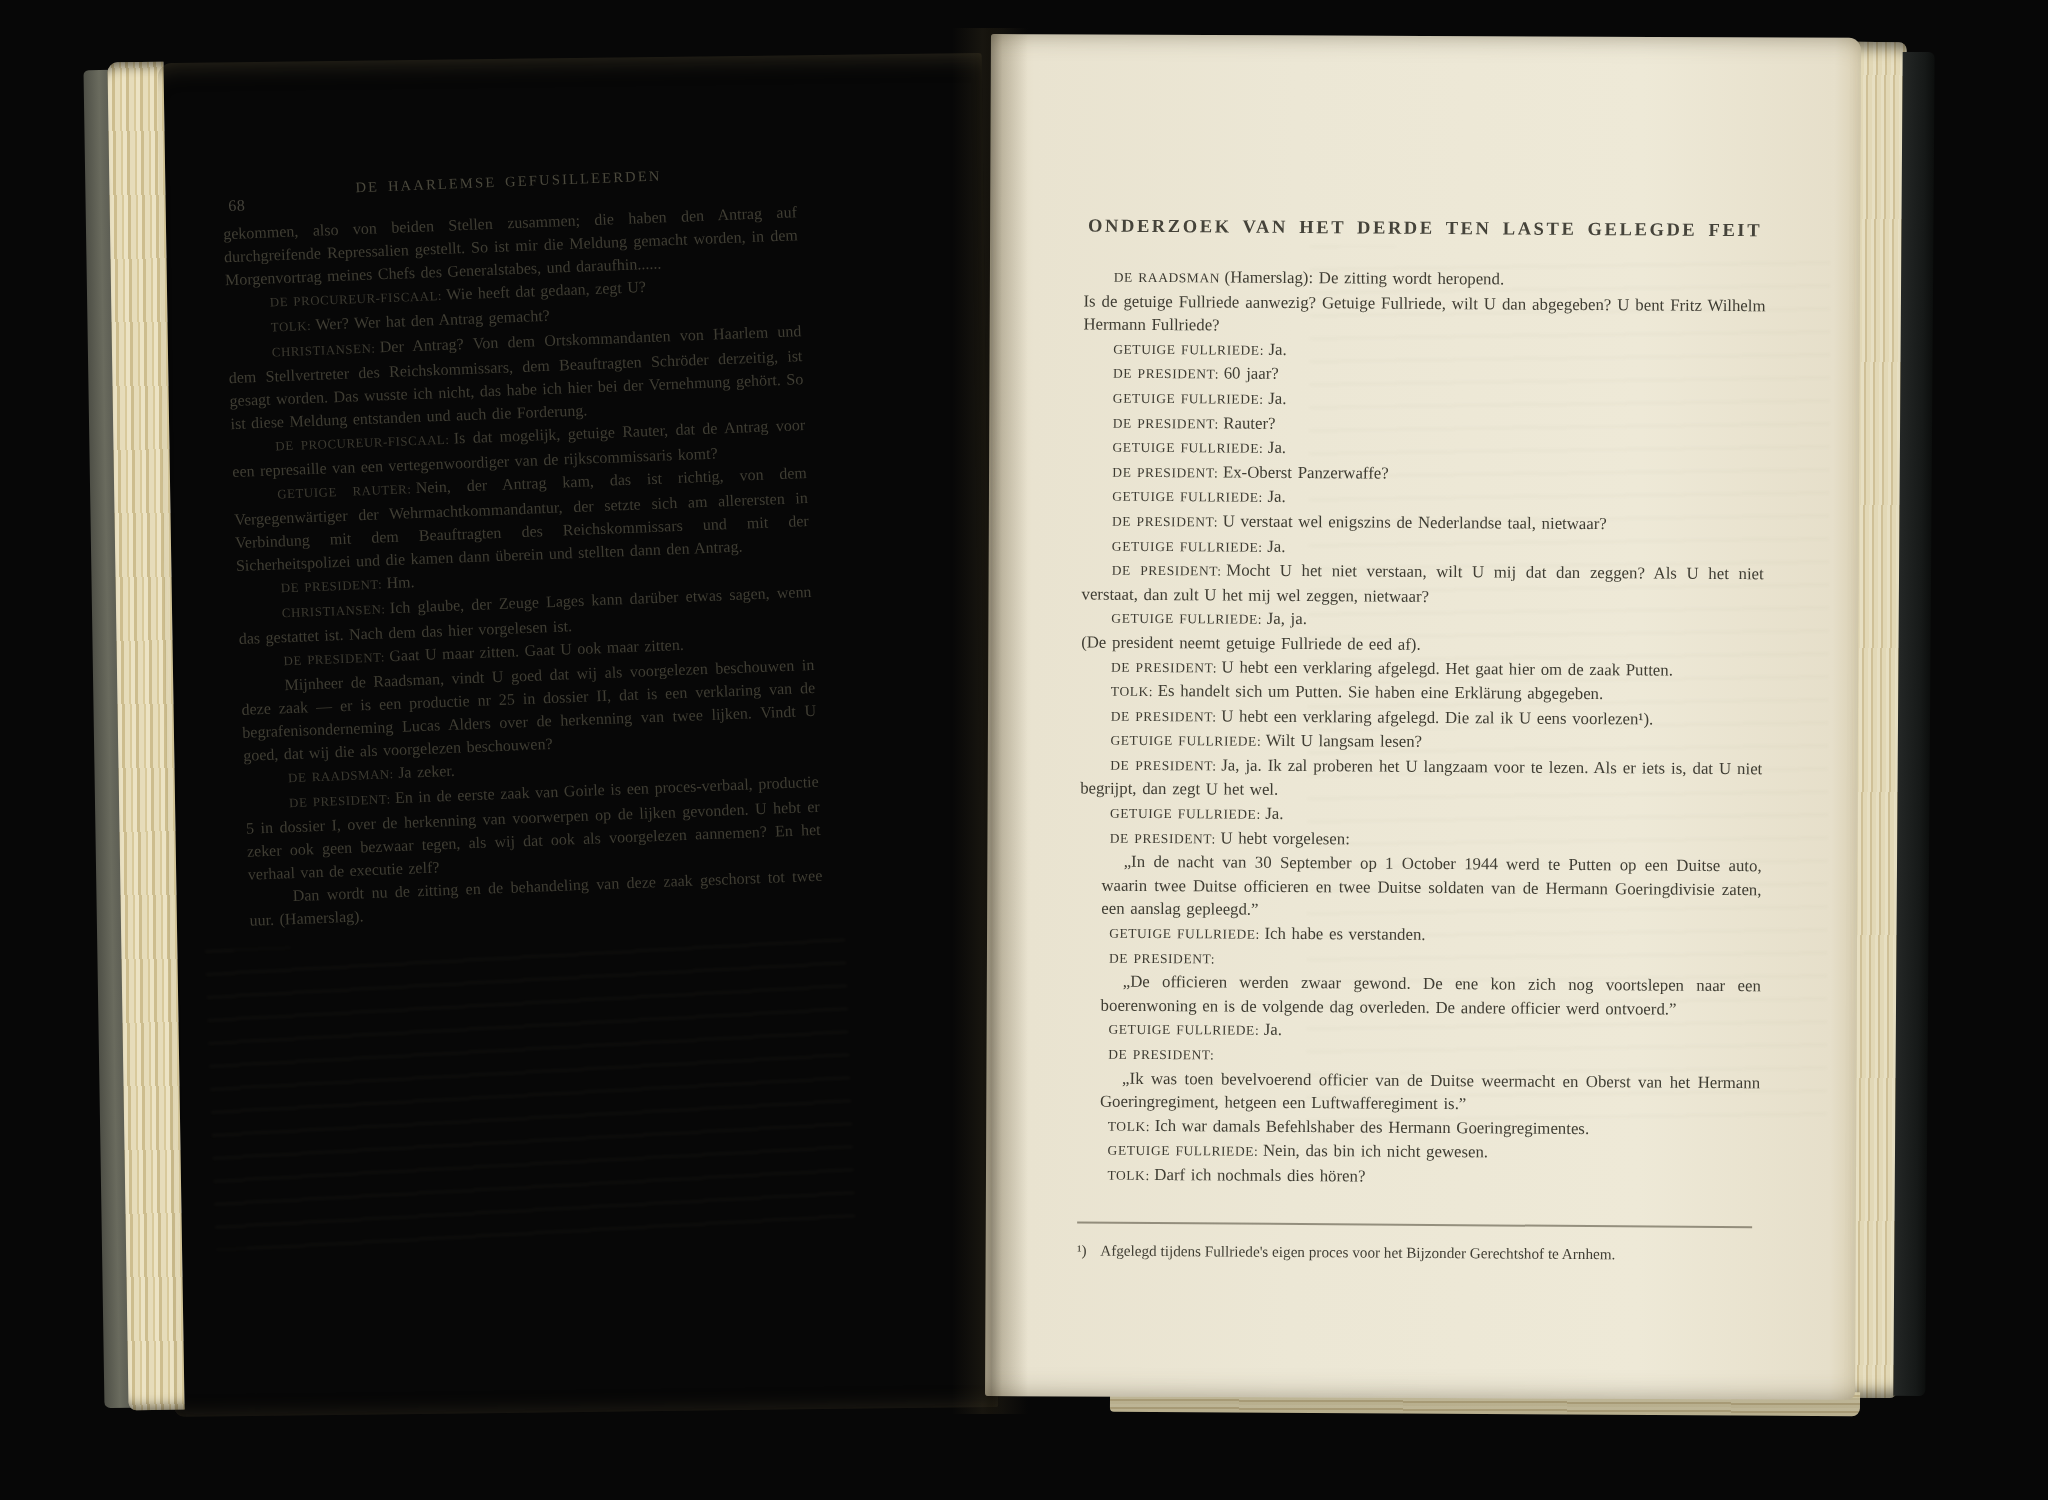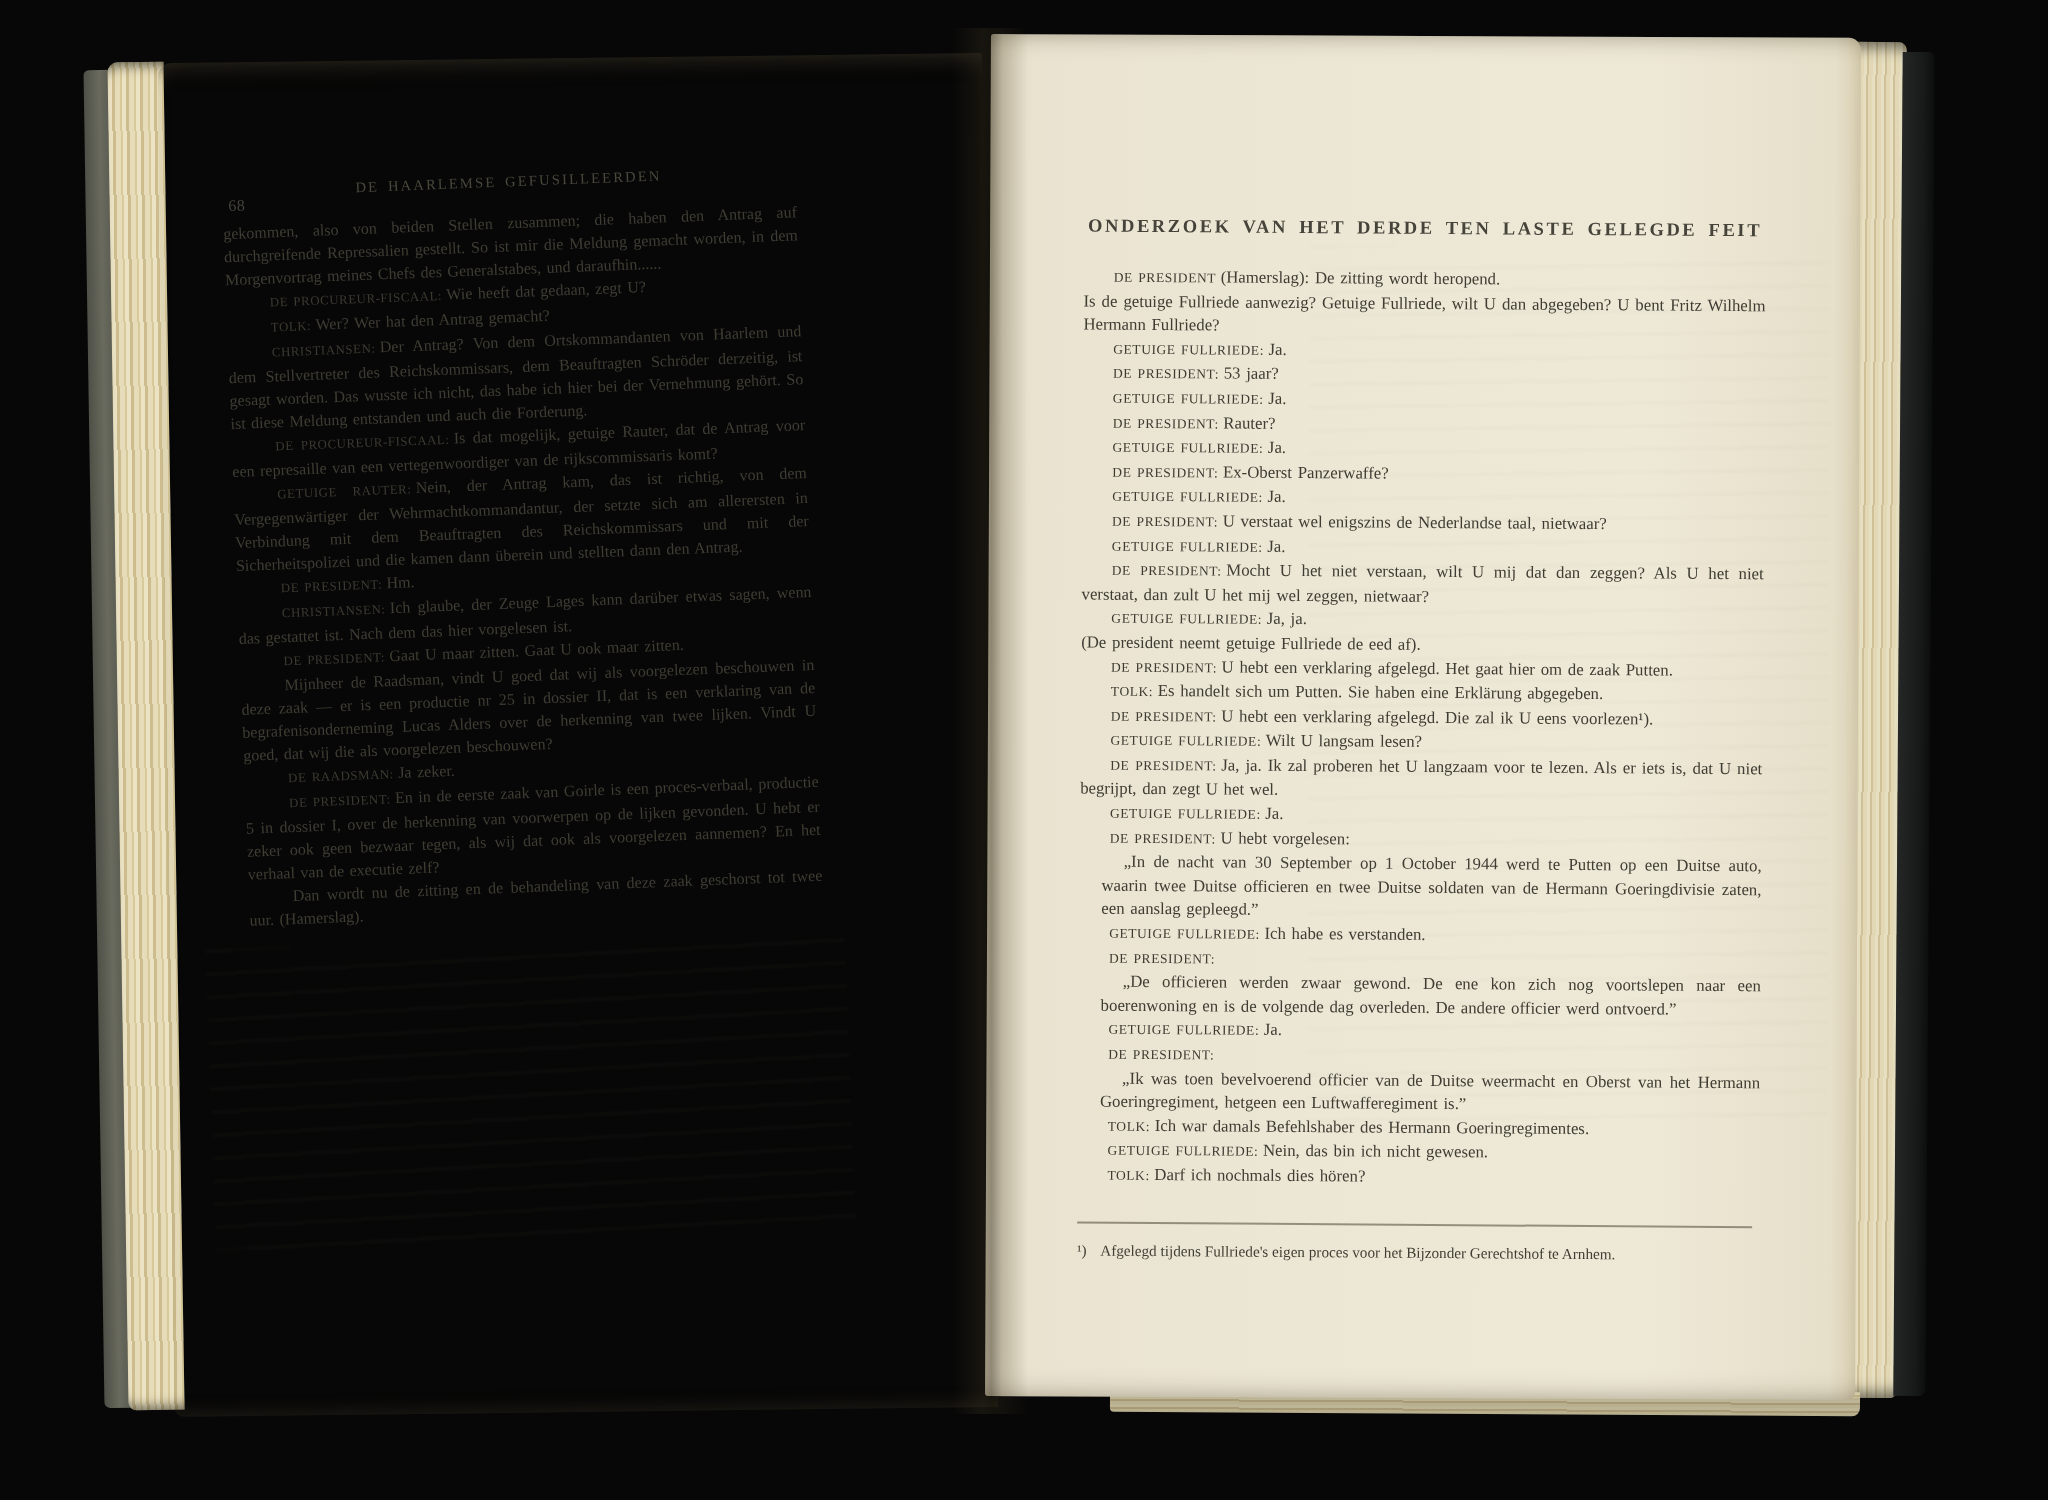--- a/index.html
+++ b/index.html
@@ -143,24 +143,24 @@
       <p class="para dialogue"><span class="speaker">DE PRESIDENT:</span><span class="ptext">En in de eerste zaak van Goirle is een proces-verbaal, productie 5 in dossier I, over de herkenning van voorwerpen op de lijken gevonden. U hebt er zeker ook geen bezwaar tegen, als wij dat ook als voorgelezen aannemen? En het verhaal van de executie zelf?</span></p>
       <p class="para dialogue"><span class="ptext">Dan wordt nu de zitting en de behandeling van deze zaak geschorst tot twee uur. (Hamerslag).</span></p>
     </div>
   </div>
 
   <div class="page page-right">
     <div class="ghost ghost-right"></div>
     <div class="textblock tb-right">
       <h2 class="chapter-heading">ONDERZOEK VAN HET DERDE TEN LASTE GELEGDE FEIT</h2>
 
-      <p class="para dialogue"><span class="speaker">DE PRESIDENT</span><span class="ptext">(Hamerslag): De zitting wordt heropend.</span></p>
+      <p class="para dialogue"><span class="speaker">DE RAADSMAN</span><span class="ptext">(Hamerslag): De zitting wordt heropend.</span></p>
       <p class="para plain"><span class="ptext">Is de getuige Fullriede aanwezig? Getuige Fullriede, wilt U dan abgegeben? U bent Fritz Wilhelm Hermann Fullriede?</span></p>
       <p class="para dialogue"><span class="speaker">GETUIGE FULLRIEDE:</span><span class="ptext">Ja.</span></p>
-      <p class="para dialogue"><span class="speaker">DE PRESIDENT:</span><span class="ptext">53 jaar?</span></p>
+      <p class="para dialogue"><span class="speaker">DE PRESIDENT:</span><span class="ptext">60 jaar?</span></p>
       <p class="para dialogue"><span class="speaker">GETUIGE FULLRIEDE:</span><span class="ptext">Ja.</span></p>
       <p class="para dialogue"><span class="speaker">DE PRESIDENT:</span><span class="ptext">Rauter?</span></p>
       <p class="para dialogue"><span class="speaker">GETUIGE FULLRIEDE:</span><span class="ptext">Ja.</span></p>
       <p class="para dialogue"><span class="speaker">DE PRESIDENT:</span><span class="ptext">Ex-Oberst Panzerwaffe?</span></p>
       <p class="para dialogue"><span class="speaker">GETUIGE FULLRIEDE:</span><span class="ptext">Ja.</span></p>
       <p class="para dialogue"><span class="speaker">DE PRESIDENT:</span><span class="ptext">U verstaat wel enigszins de Nederlandse taal, nietwaar?</span></p>
       <p class="para dialogue"><span class="speaker">GETUIGE FULLRIEDE:</span><span class="ptext">Ja.</span></p>
       <p class="para dialogue"><span class="speaker">DE PRESIDENT:</span><span class="ptext">Mocht U het niet verstaan, wilt U mij dat dan zeggen? Als U het niet verstaat, dan zult U het mij wel zeggen, nietwaar?</span></p>
       <p class="para dialogue"><span class="speaker">GETUIGE FULLRIEDE:</span><span class="ptext">Ja, ja.</span></p>
       <p class="para plain"><span class="ptext">(De president neemt getuige Fullriede de eed af).</span></p>

